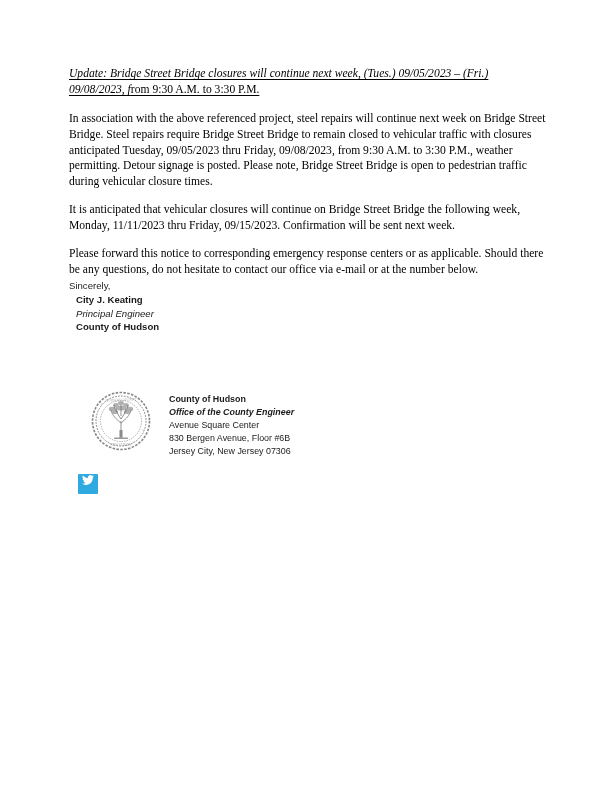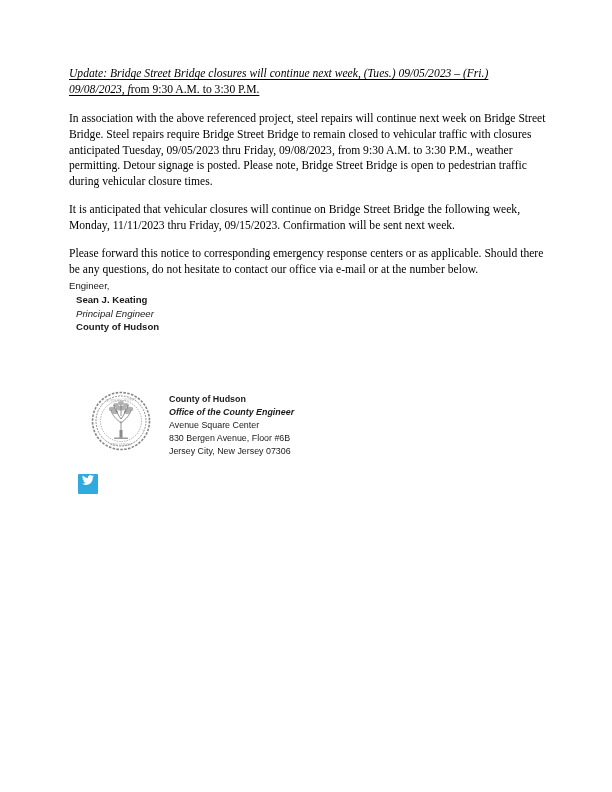--- a/index.html
+++ b/index.html
@@ -135,22 +135,22 @@
 
     <p class="para">In association with the above referenced project, steel repairs will continue next week on Bridge Street Bridge.  Steel repairs require Bridge Street Bridge to remain closed to vehicular traffic with closures anticipated Tuesday, 09/05/2023 thru Friday, 09/08/2023, from 9:30 A.M. to 3:30 P.M., weather permitting.  Detour signage is posted.  Please note, Bridge Street Bridge is open to pedestrian traffic during vehicular closure times.</p>
 
     <p class="para">It is anticipated that vehicular closures will continue on Bridge Street Bridge the following week, Monday, 11/11/2023 thru Friday, 09/15/2023.  Confirmation will be sent next week.</p>
 
     <p class="para">Please forward this notice to corresponding emergency response centers or as applicable.  Should there be any questions, do not hesitate to contact our office via e-mail or at the number below.</p>
 
   </div>
 
   <div class="sig-block">
-    <p class="sig-salutation">Engineer,</p>
-    <p class="sig-indent sig-name">Sean J. Keating</p>
+    <p class="sig-salutation">Sincerely,</p>
+    <p class="sig-indent sig-name">City J. Keating</p>
     <p class="sig-indent ital">Principal Engineer</p>
     <p class="sig-indent sig-county">County of Hudson</p>
   </div>
 
 
   <div class="letterhead">
 
     <div class="seal">
       <svg width="66" height="62" viewBox="0 0 66 62" xmlns="http://www.w3.org/2000/svg">
         <g fill="none" stroke="#3a3a3a">

